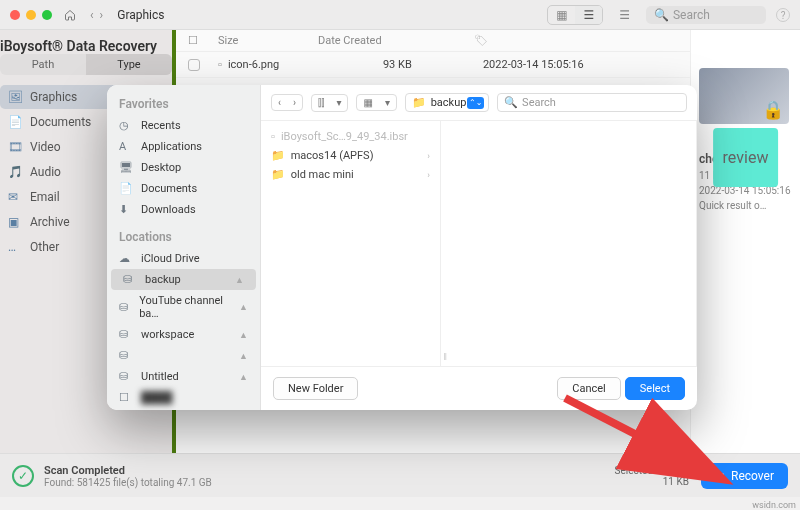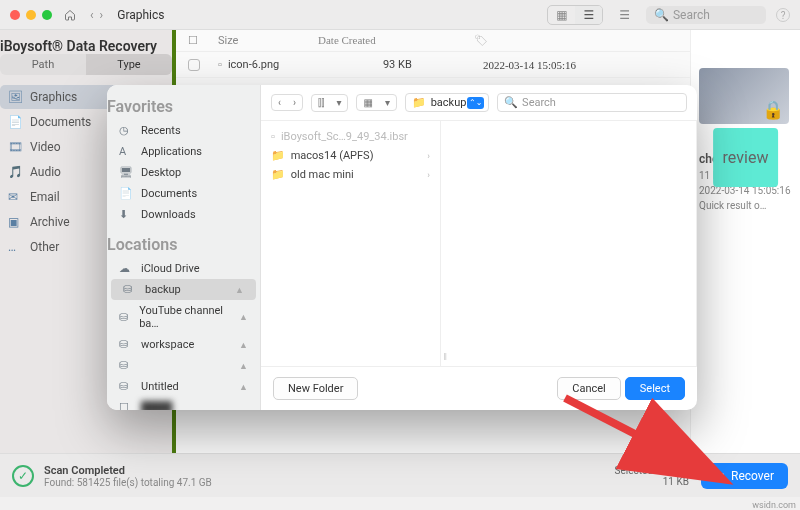--- a/index.html
+++ b/index.html
@@ -32,21 +32,21 @@
   .catlist { display: flex; flex-direction: column; gap: 1px; }
   .cat { display: flex; align-items: center; gap: 8px; padding: 5px 8px; border-radius: 5px; color: #555; font-size: 12px; }
   .cat.sel { background: #c9ced6; }
   .cat .mic { width: 14px; color: #5a7fa3; }
   
   .filepane { flex: 1; display: flex; flex-direction: column; background: #fafafa; }
   .colhdr { display: flex; padding: 4px 12px; color: #888; font-size: 11px; border-bottom: 1px solid #eee; }
   .col-chk { width: 30px; }
   .col-name { width: 175px; }
   .col-size { width: 100px; }
-  .col-date { width: 150px; font-family: Liberation Serif, serif; }
+  .col-date { width: 150px; }
   .col-tag { width: 20px; text-align: right; color: #bbb; }
   .rowlist { flex: 1; overflow: hidden; }
   .frow { display: flex; padding: 6px 12px; align-items: center; color: #444; font-size: 11px; border-bottom: 1px solid #f2f2f2; }
   .chk { width: 12px; height: 12px; border: 1px solid #bbb; border-radius: 3px; margin-right: 18px; }
   .ficon { color: #999; margin-right: 6px; }
   
   .previewpane { width: 110px; background: #fff; border-left: 1px solid #eee; padding: 38px 8px 8px 8px; font-size: 11px; color: #555; position: relative; }
   .prev-img { width: 90px; height: 56px; background: linear-gradient(135deg, #8b95a6, #ccd1da); border-radius: 4px; margin-bottom: 6px; position: relative; }
   .prev-pill { position: absolute; top: 98px; left: 50%; transform: translateX(-50%); font-size: 16px; background: #5eead4; padding: 20px 10px; border-radius: 4px; color: #666; }
   .prev-label { font-weight: 600; margin-top: 28px; font-size: 12px; }
@@ -55,21 +55,21 @@
   .statusbar { height: 44px; background: #ebeaea; border-top: 1px solid #ddd; display: flex; align-items: center; padding: 0 12px; gap: 10px; }
   .okcircle { width: 22px; height: 22px; border: 2px solid #3cb46e; border-radius: 50%; color: #3cb46e; display: flex; align-items: center; justify-content: center; font-size: 12px; }
   .stat-txt .line1 { font-size: 11px; font-weight: 600; color: #444; }
   .stat-txt .line2 { font-size: 10px; color: #888; }
   .stat-right { margin-left: auto; display: flex; align-items: center; gap: 12px; }
   .selcount { text-align: right; font-size: 10px; color: #666; }
   .recover-btn { background: #1a84ff; color: #fff; padding: 6px 14px; border-radius: 6px; display: flex; align-items: center; gap: 6px; font-size: 12px; }
   
   .dim { position: absolute; left: 107px; top: 85px; width: 590px; height: 325px; background: #fff; border-radius: 10px; box-shadow: 0 20px 50px rgba(0,0,0,0.35); display: flex; overflow: hidden; }
   .finder-side { width: 154px; background: #eff0f0; border-right: 1px solid #e1e1e1; padding: 8px 0; overflow: hidden; font-size: 11px; }
-  .fside-hdr { padding: 4px 0; color: #9a9a9a; font-size: 16px; font-weight: 600; }
+  .fside-hdr { padding: 4px 12px; color: #9a9a9a; font-size: 12px; font-weight: 600; }
   .fside-item { padding: 4px 12px; display: flex; align-items: center; gap: 8px; color: #3a3a3a; }
   .fside-item.sel { background: #d7d7d7; border-radius: 4px; margin: 0 4px; }
   .fside-item .fic { width: 14px; color: #6f7a84; }
   .fside-item .eject { margin-left: auto; color: #aaa; font-size: 9px; }
   .finder-main { flex: 1; display: flex; flex-direction: column; }
   .finder-toolbar { display: flex; align-items: center; padding: 8px 10px; gap: 8px; border-bottom: 1px solid #eee; }
   .ft-group { display: flex; border: 1px solid #ddd; border-radius: 4px; overflow: hidden; }
   .ft-group span { padding: 2px 6px; color: #777; font-size: 10px; }
   .loc-pop { display: flex; align-items: center; gap: 5px; background: #fff; border: 1px solid #ddd; border-radius: 4px; padding: 2px 22px 2px 6px; font-size: 11px; position: relative; }
   .loc-pop .updown { position: absolute; right: 4px; background: #1a84ff; color: #fff; border-radius: 3px; padding: 0 2px; font-size: 8px; line-height: 12px; }

